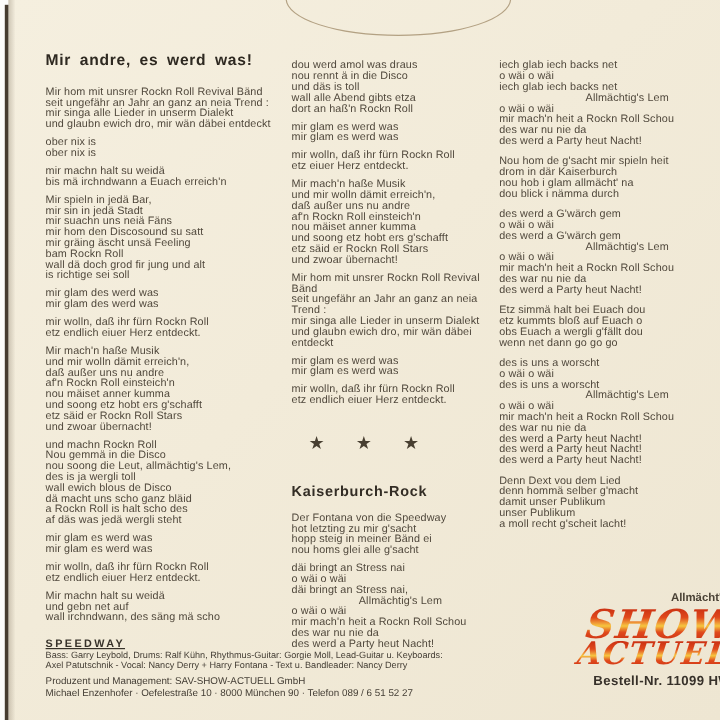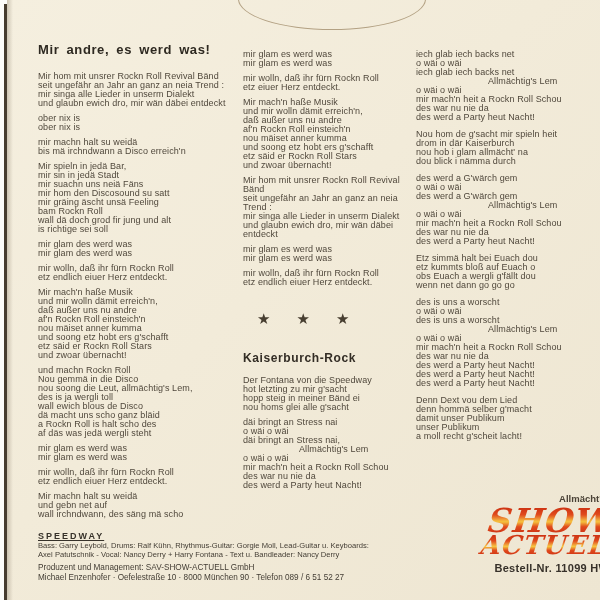--- a/index.html
+++ b/index.html
@@ -65,21 +65,21 @@
           <div class="line">seit ungefähr an Jahr an ganz an neia Trend :</div>
           <div class="line">mir singa alle Lieder in unserm Dialekt</div>
           <div class="line">und glaubn ewich dro, mir wän däbei entdeckt</div>
         </div>
         <div class="block stanza">
           <div class="line">ober nix is</div>
           <div class="line">ober nix is</div>
         </div>
         <div class="block stanza">
           <div class="line">mir machn halt su weidä</div>
-          <div class="line">bis mä irchndwann a Disco erreich'n</div>
+          <div class="line">bis mä irchndwann a Euach erreich'n</div>
         </div>
         <div class="block stanza">
           <div class="line">Mir spieln in jedä Bar,</div>
           <div class="line">mir sin in jedä Stadt</div>
           <div class="line">mir suachn uns neiä Fäns</div>
           <div class="line">mir hom den Discosound su satt</div>
           <div class="line">mir gräing äscht unsä Feeling</div>
           <div class="line">bam Rockn Roll</div>
           <div class="line">wall dä doch grod fir jung und alt</div>
           <div class="line">is richtige sei soll</div>
@@ -121,20 +121,27 @@
           <div class="line">etz endlich eiuer Herz entdeckt.</div>
         </div>
         <div class="block stanza">
           <div class="line">Mir machn halt su weidä</div>
           <div class="line">und gebn net auf</div>
           <div class="line">wall irchndwann, des säng mä scho</div>
         </div>
       </div>
     <div class="col col1">
         <div class="block stanza">
+          <div class="line">dou werd amol was draus</div>
+          <div class="line">nou rennt ä in die Disco</div>
+          <div class="line">und däs is toll</div>
+          <div class="line">wall alle Abend gibts etza</div>
+          <div class="line">dort an haß'n Rockn Roll</div>
+        </div>
+        <div class="block stanza">
           <div class="line">mir glam es werd was</div>
           <div class="line">mir glam es werd was</div>
         </div>
         <div class="block stanza">
           <div class="line">mir wolln, daß ihr fürn Rockn Roll</div>
           <div class="line">etz eiuer Herz entdeckt.</div>
         </div>
         <div class="block stanza">
           <div class="line">Mir mach'n haße Musik</div>
           <div class="line">und mir wolln dämit erreich'n,</div>

